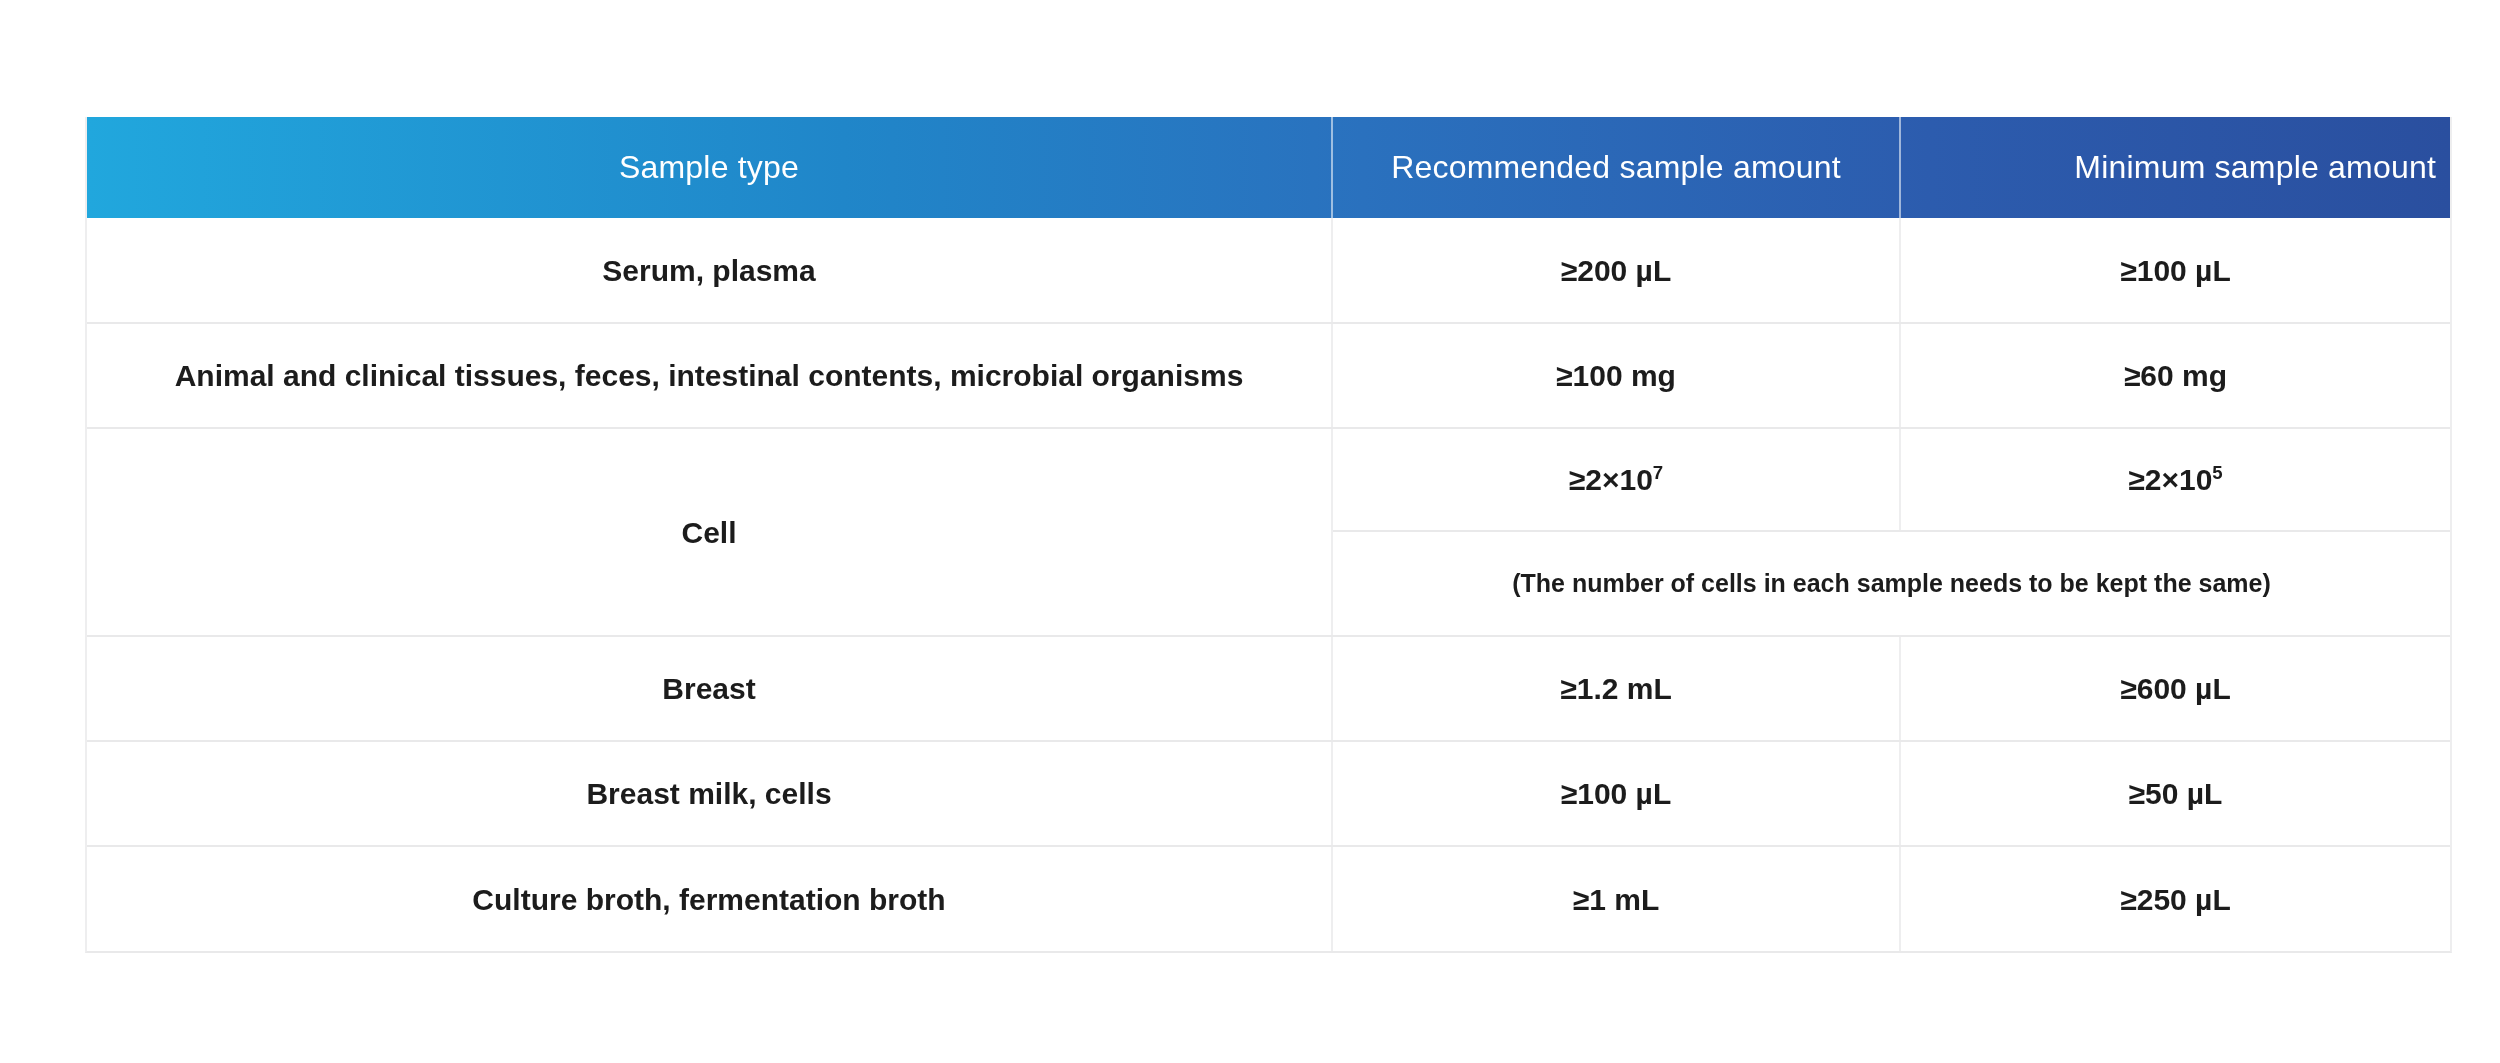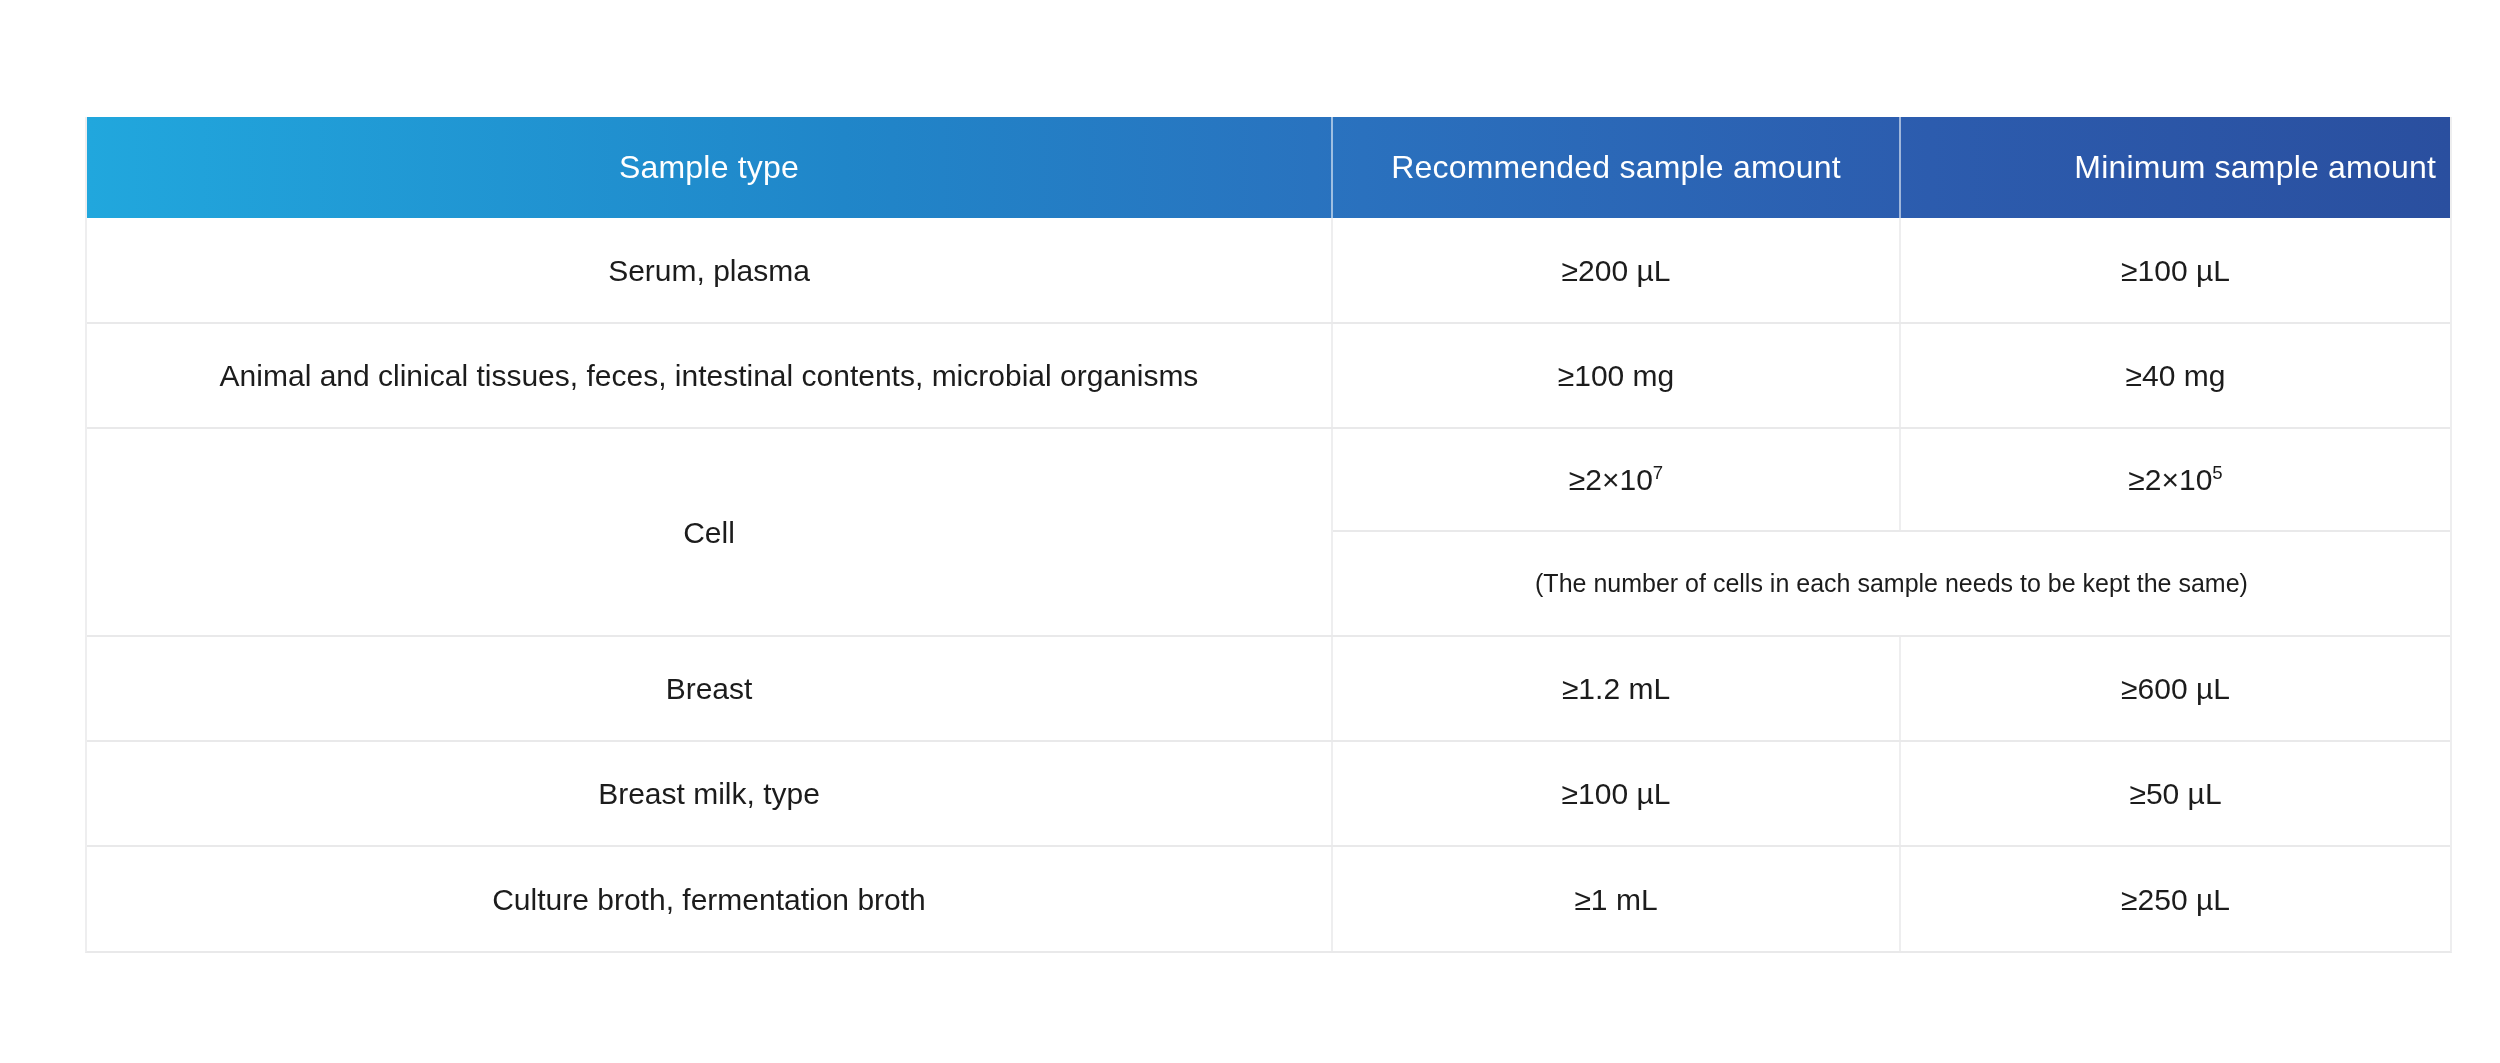--- a/index.html
+++ b/index.html
@@ -54,21 +54,21 @@
     vertical-align: middle;
     border-right: 2px solid rgba(255,255,255,0.55);
     box-sizing: border-box;
     white-space: nowrap;
   }
   thead th:last-child { border-right: none; text-align: right; }
 
   
   tbody td {
     font-size: 30px;
-    font-weight: 400;
+    font-weight: 700;
     color: #1c1c1c;
     text-align: center;
     vertical-align: middle;
     border-bottom: 2px solid #e9e9ea;
     border-right: 2px solid #eeeeef;
     box-sizing: border-box;
     padding: 12px 18px;
     line-height: 1.3;
   }
   tbody td:last-child { border-right: none; }
@@ -134,21 +134,21 @@
 
         <tr class="r-std">
           <td>Serum, plasma</td>
           <td>≥200 µL</td>
           <td>≥100 µL</td>
         </tr>
 
         <tr class="r-std">
           <td>Animal and clinical tissues, feces, intestinal contents, microbial organisms</td>
           <td>≥100 mg</td>
-          <td>≥40 mg</td>
+          <td>≥60 mg</td>
         </tr>
 
         <tr class="r-cellnum">
           <td class="merged-label" rowspan="2">Cell</td>
           <td>
             <span class="nowrap"><span>≥2×10</span><sup>7</sup></span>
           </td>
           <td>
             <span class="nowrap"><span>≥2×10</span><sup>5</sup></span>
           </td>
@@ -158,21 +158,21 @@
           <td class="note-cell" colspan="2">(The number of cells in each sample needs to be kept the same)</td>
         </tr>
 
         <tr class="r-std">
           <td>Breast</td>
           <td>≥1.2 mL</td>
           <td>≥600 µL</td>
         </tr>
 
         <tr class="r-std">
-          <td>Breast milk, type</td>
+          <td>Breast milk, cells</td>
           <td>≥100 µL</td>
           <td>≥50 µL</td>
         </tr>
 
         <tr class="r-std">
           <td>Culture broth, fermentation broth</td>
           <td>≥1  mL</td>
           <td>≥250 µL</td>
         </tr>
 

